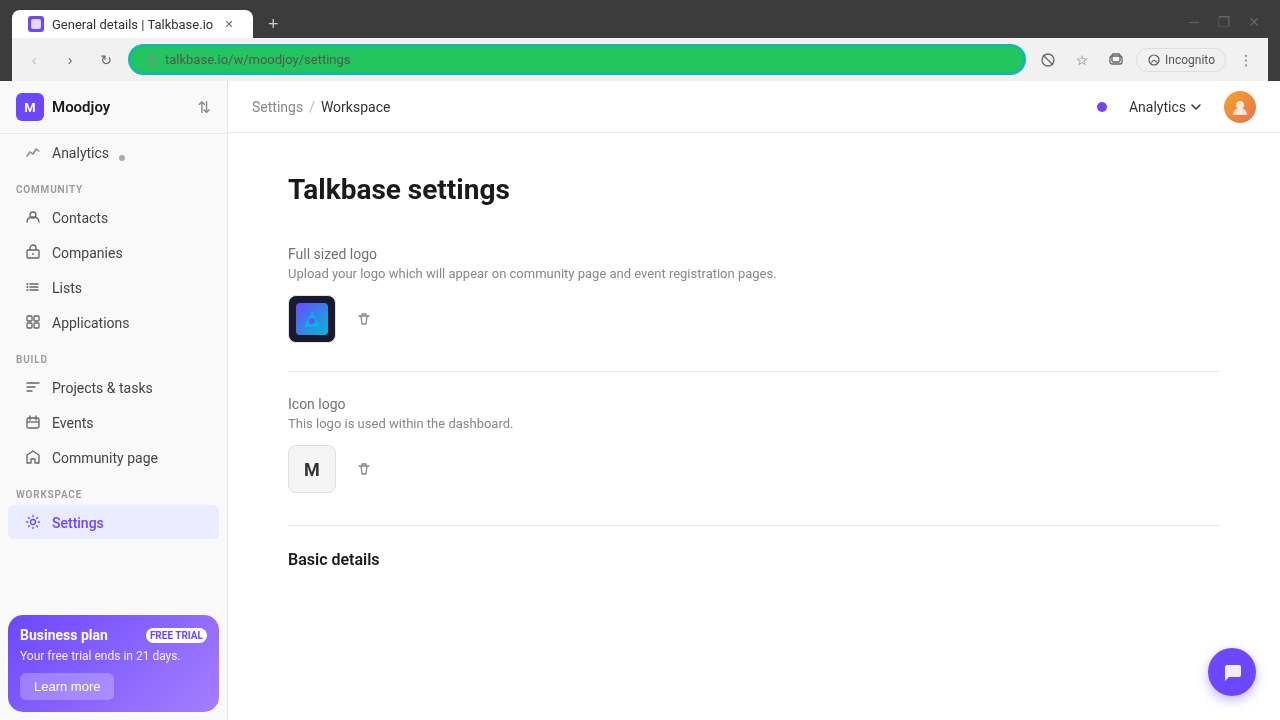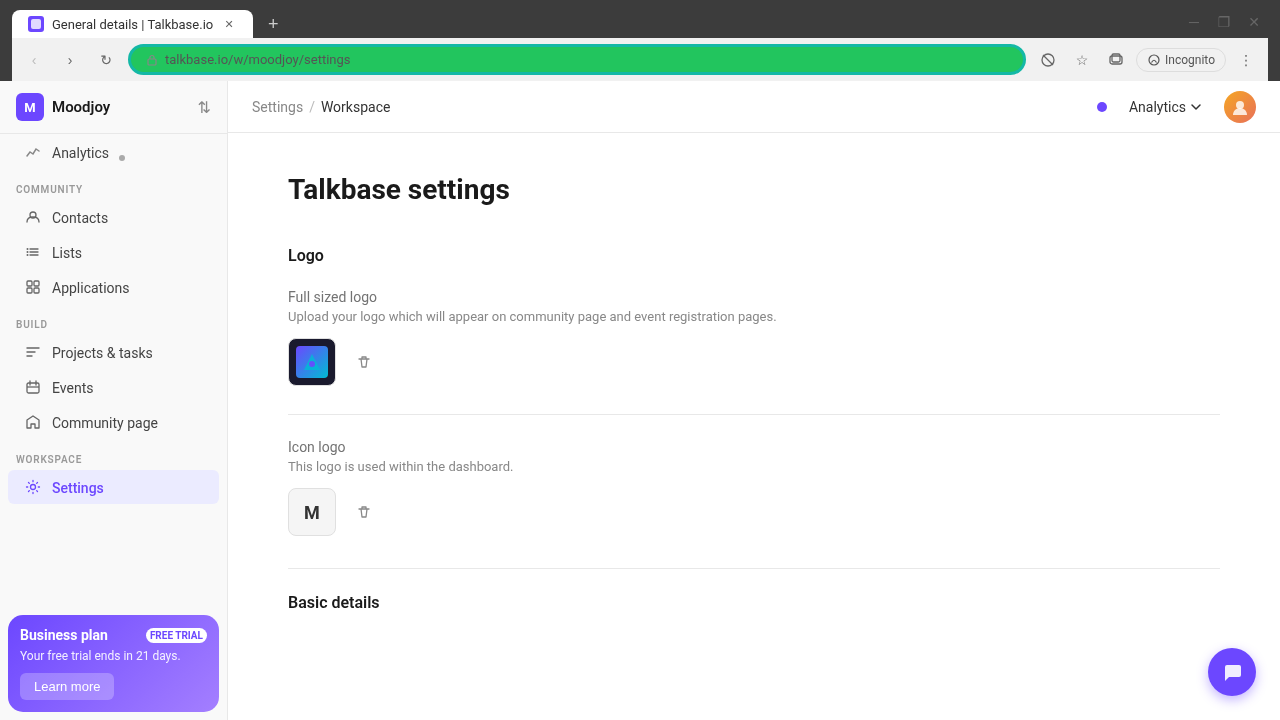--- a/index.html
+++ b/index.html
@@ -178,20 +178,30 @@
       <div class="sidebar-item">
         <div class="item-icon">
           <svg width="16" height="16" viewBox="0 0 16 16" fill="none">
               <circle cx="8" cy="6" r="3" stroke="#666" stroke-width="1.3" fill="none"></circle>
               <path d="M2 13c0-3 2-5 6-5s6 2 6 5" stroke="#666" stroke-width="1.3" fill="none" stroke-linecap="round"></path>
             </svg>
         </div>
         <span>Contacts</span>
       </div>
 
+      <div class="sidebar-item">
+        <div class="item-icon">
+          <svg width="16" height="16" viewBox="0 0 16 16" fill="none">
+              <rect x="2" y="6" width="12" height="8" stroke="#666" stroke-width="1.3" fill="none" rx="1"></rect>
+              <path d="M5 6V4a3 3 0 0 1 6 0v2" stroke="#666" stroke-width="1.3" fill="none"></path>
+              <line x1="8" y1="9" x2="8" y2="11" stroke="#666" stroke-width="1.3"></line>
+            </svg>
+        </div>
+        <span>Companies</span>
+      </div>
 
       <div class="sidebar-item">
         <div class="item-icon">
           <svg width="16" height="16" viewBox="0 0 16 16" fill="none">
               <line x1="5" y1="5" x2="13" y2="5" stroke="#666" stroke-width="1.3" stroke-linecap="round"></line>
               <line x1="5" y1="8" x2="13" y2="8" stroke="#666" stroke-width="1.3" stroke-linecap="round"></line>
               <line x1="5" y1="11" x2="13" y2="11" stroke="#666" stroke-width="1.3" stroke-linecap="round"></line>
               <circle cx="2.5" cy="5" r="1" fill="#666"></circle>
               <circle cx="2.5" cy="8" r="1" fill="#666"></circle>
               <circle cx="2.5" cy="11" r="1" fill="#666"></circle>
@@ -290,21 +300,20 @@
               <path d="M3 18c0-4 3-7 7-7s7 3 7 7" fill="#fff" opacity="0.8"></path>
             </svg>
         </div>
       </div>
     </div>
 
     <div class="content">
       <h1 class="page-title">Talkbase settings</h1>
 
       <div class="section">
-        <div class="section-title">Logo</div>
 
         <div class="subsection">
           <div class="subsection-title">Full sized logo</div>
           <div class="subsection-desc">Upload your logo which will appear on community page and event registration pages.</div>
           <div class="logo-row">
             <div class="logo-preview">
               <div class="logo-preview-icon">
                 <svg width="24" height="24" viewBox="0 0 24 24" fill="none">
                     <polygon points="12,4 20,20 4,20" fill="#00bcd4" opacity="0.8"></polygon>
                     <circle cx="12" cy="14" r="3" fill="#6c47ff" opacity="0.9"></circle>

